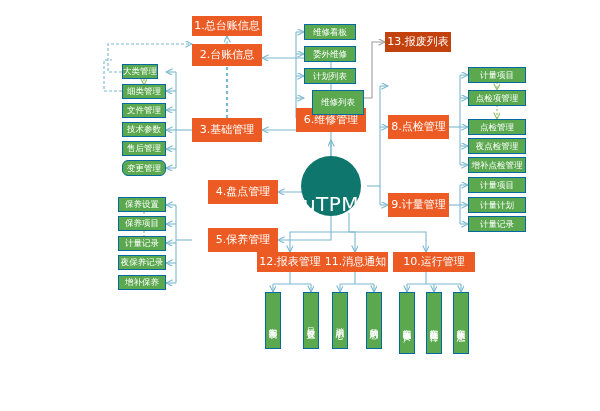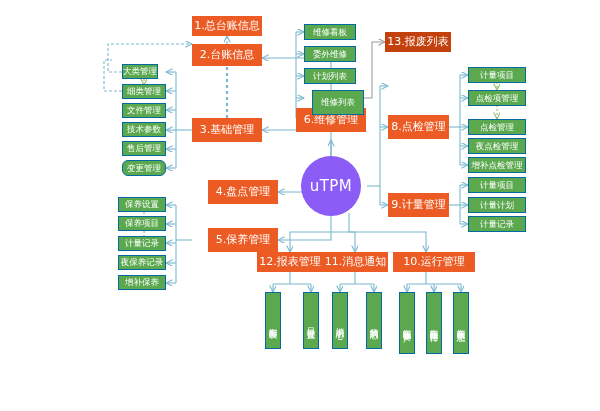--- a/index.html
+++ b/index.html
@@ -26,24 +26,24 @@
   .gray{background:#c2410c;font-size:11px;}
   .vert{
     writing-mode:vertical-rl;
     text-orientation:upright;
     letter-spacing:1px;
     font-size:8.5px;
     padding-top:4px;
   }
   .circle{
     position:absolute;
-    background:#8b5cf6;
+    background:#0f766e;
     border-radius:50%;
-    display:flex;align-items:center;justify-content:center;
-    color:#fff;font-size:15px;letter-spacing:.5px;
+    display:flex;align-items:flex-end;justify-content:center;
+    color:#fff;font-size:20px;letter-spacing:.5px;
   }
 </style>
 </head>
 <body>
 
 <div id="canvas">
 
   <svg id="wires" viewBox="0 0 600 411">
     <defs>
       <marker id="ar" markerWidth="7" markerHeight="7" refX="6" refY="3" orient="auto">

